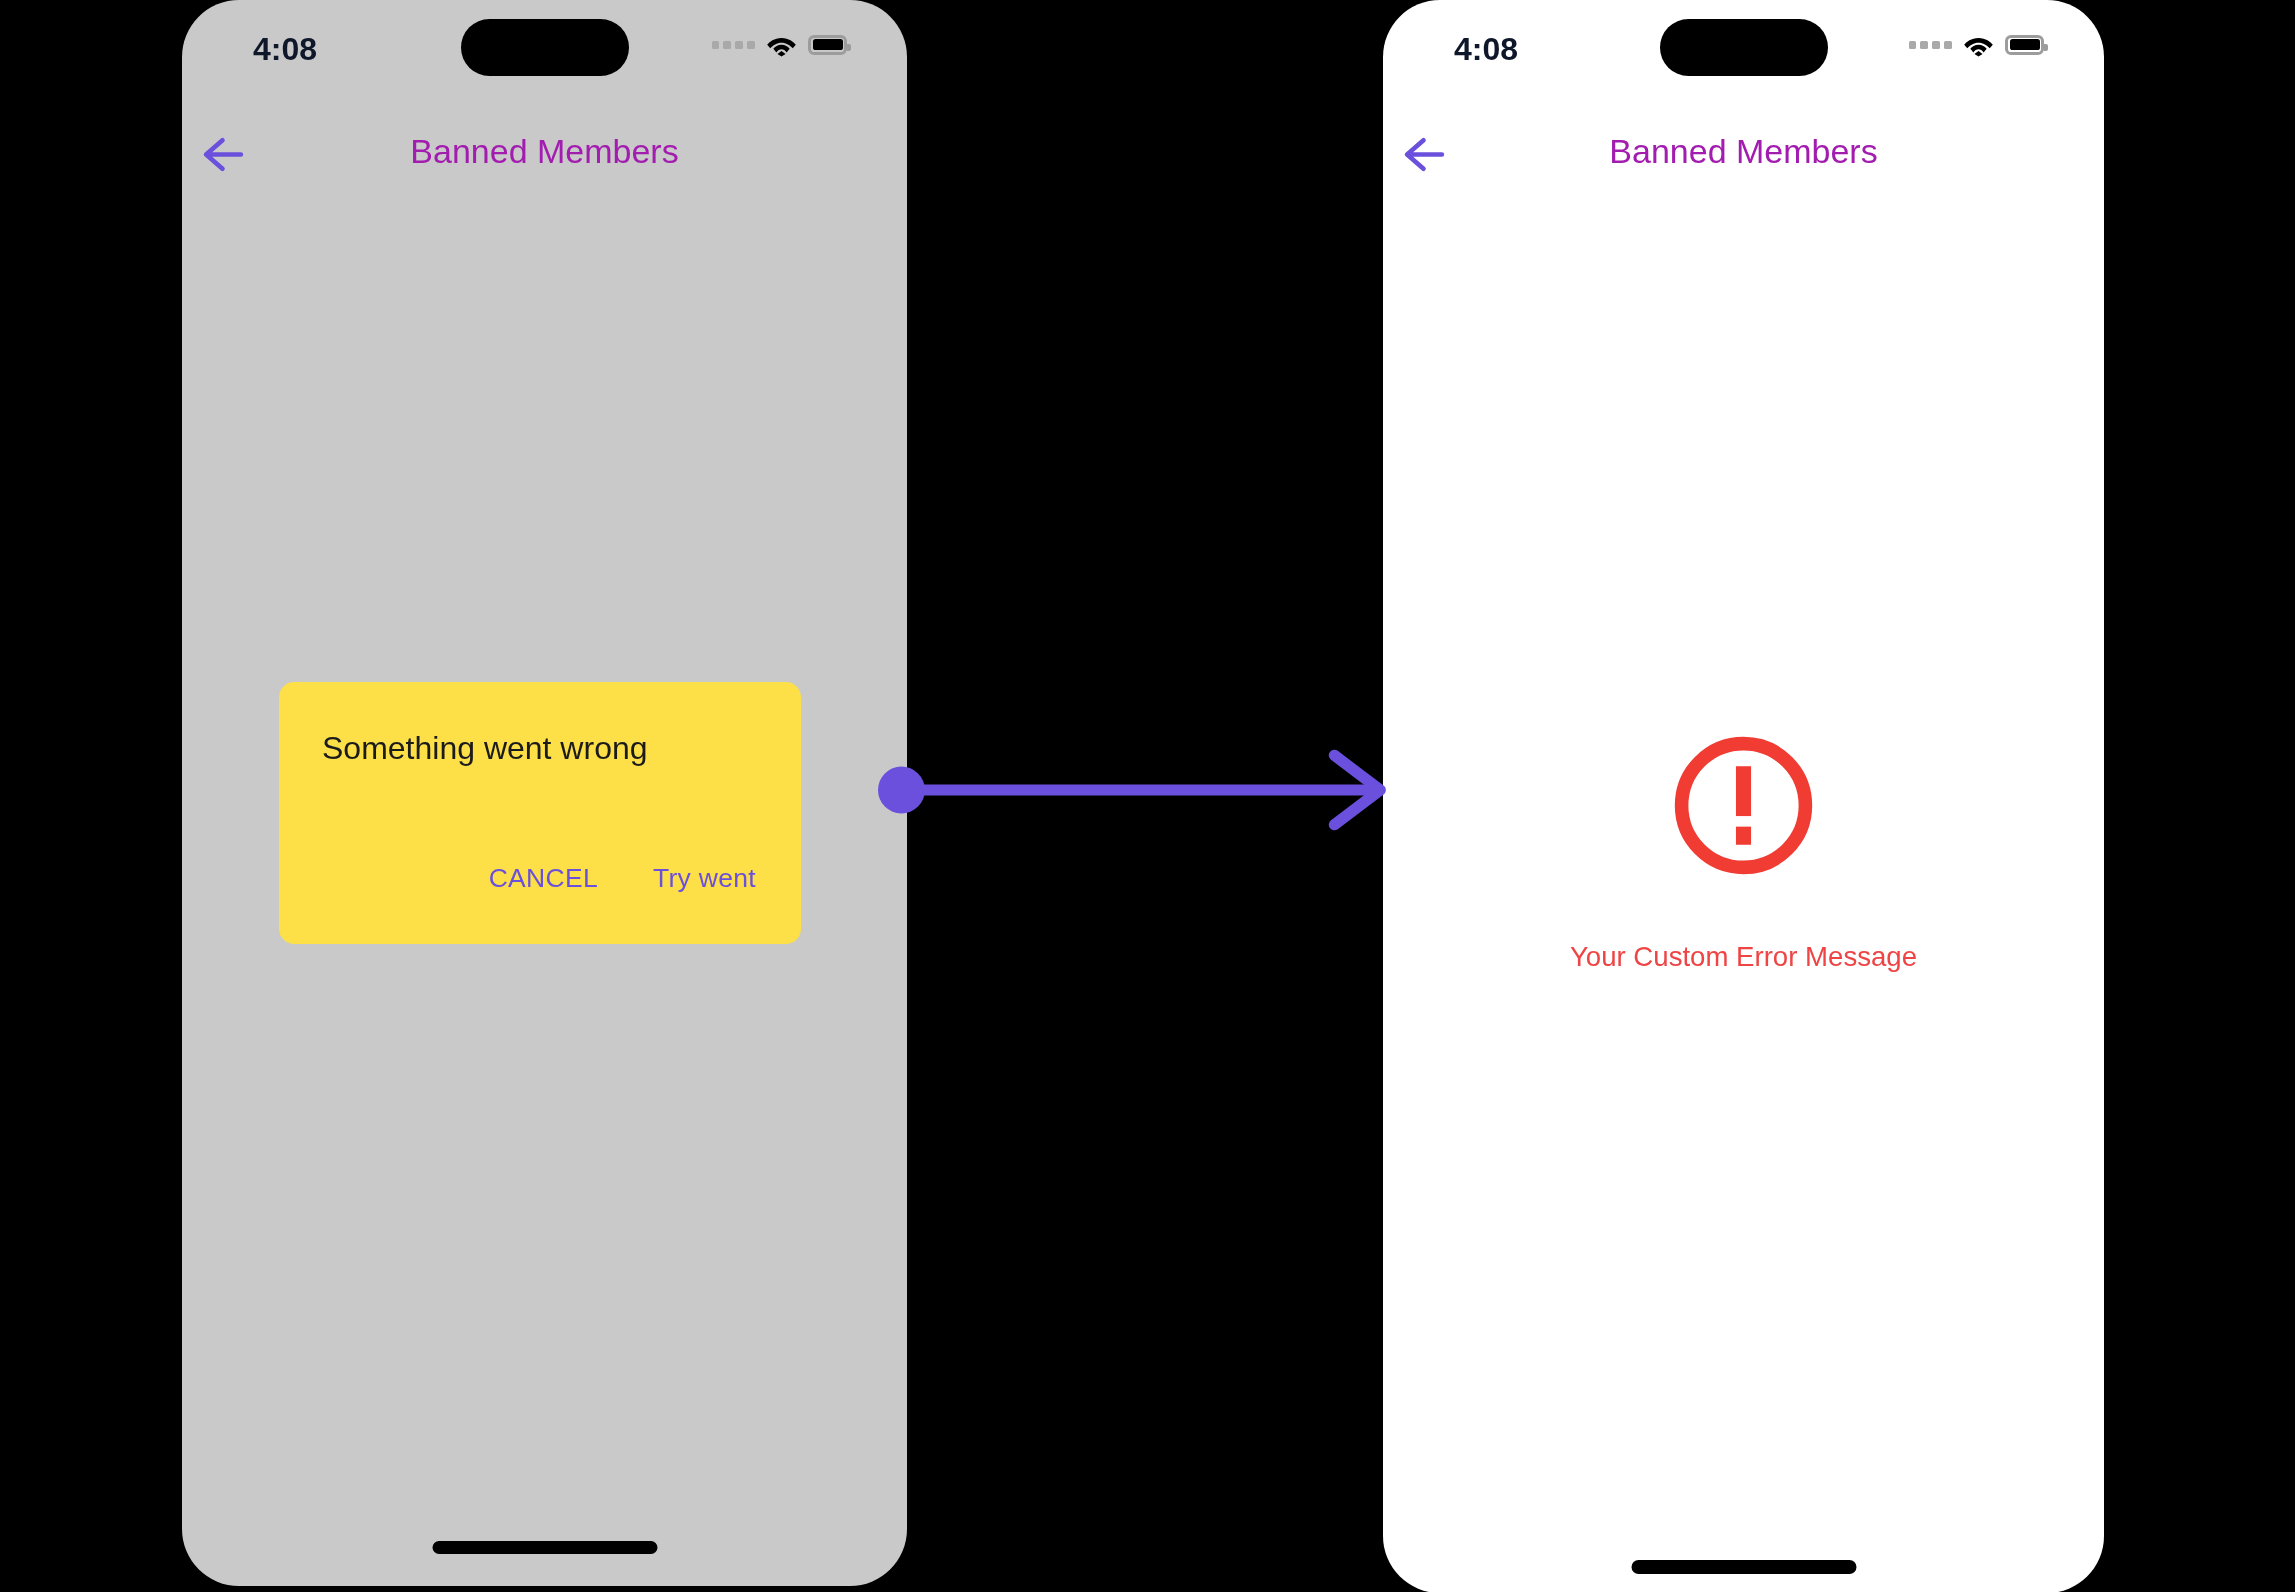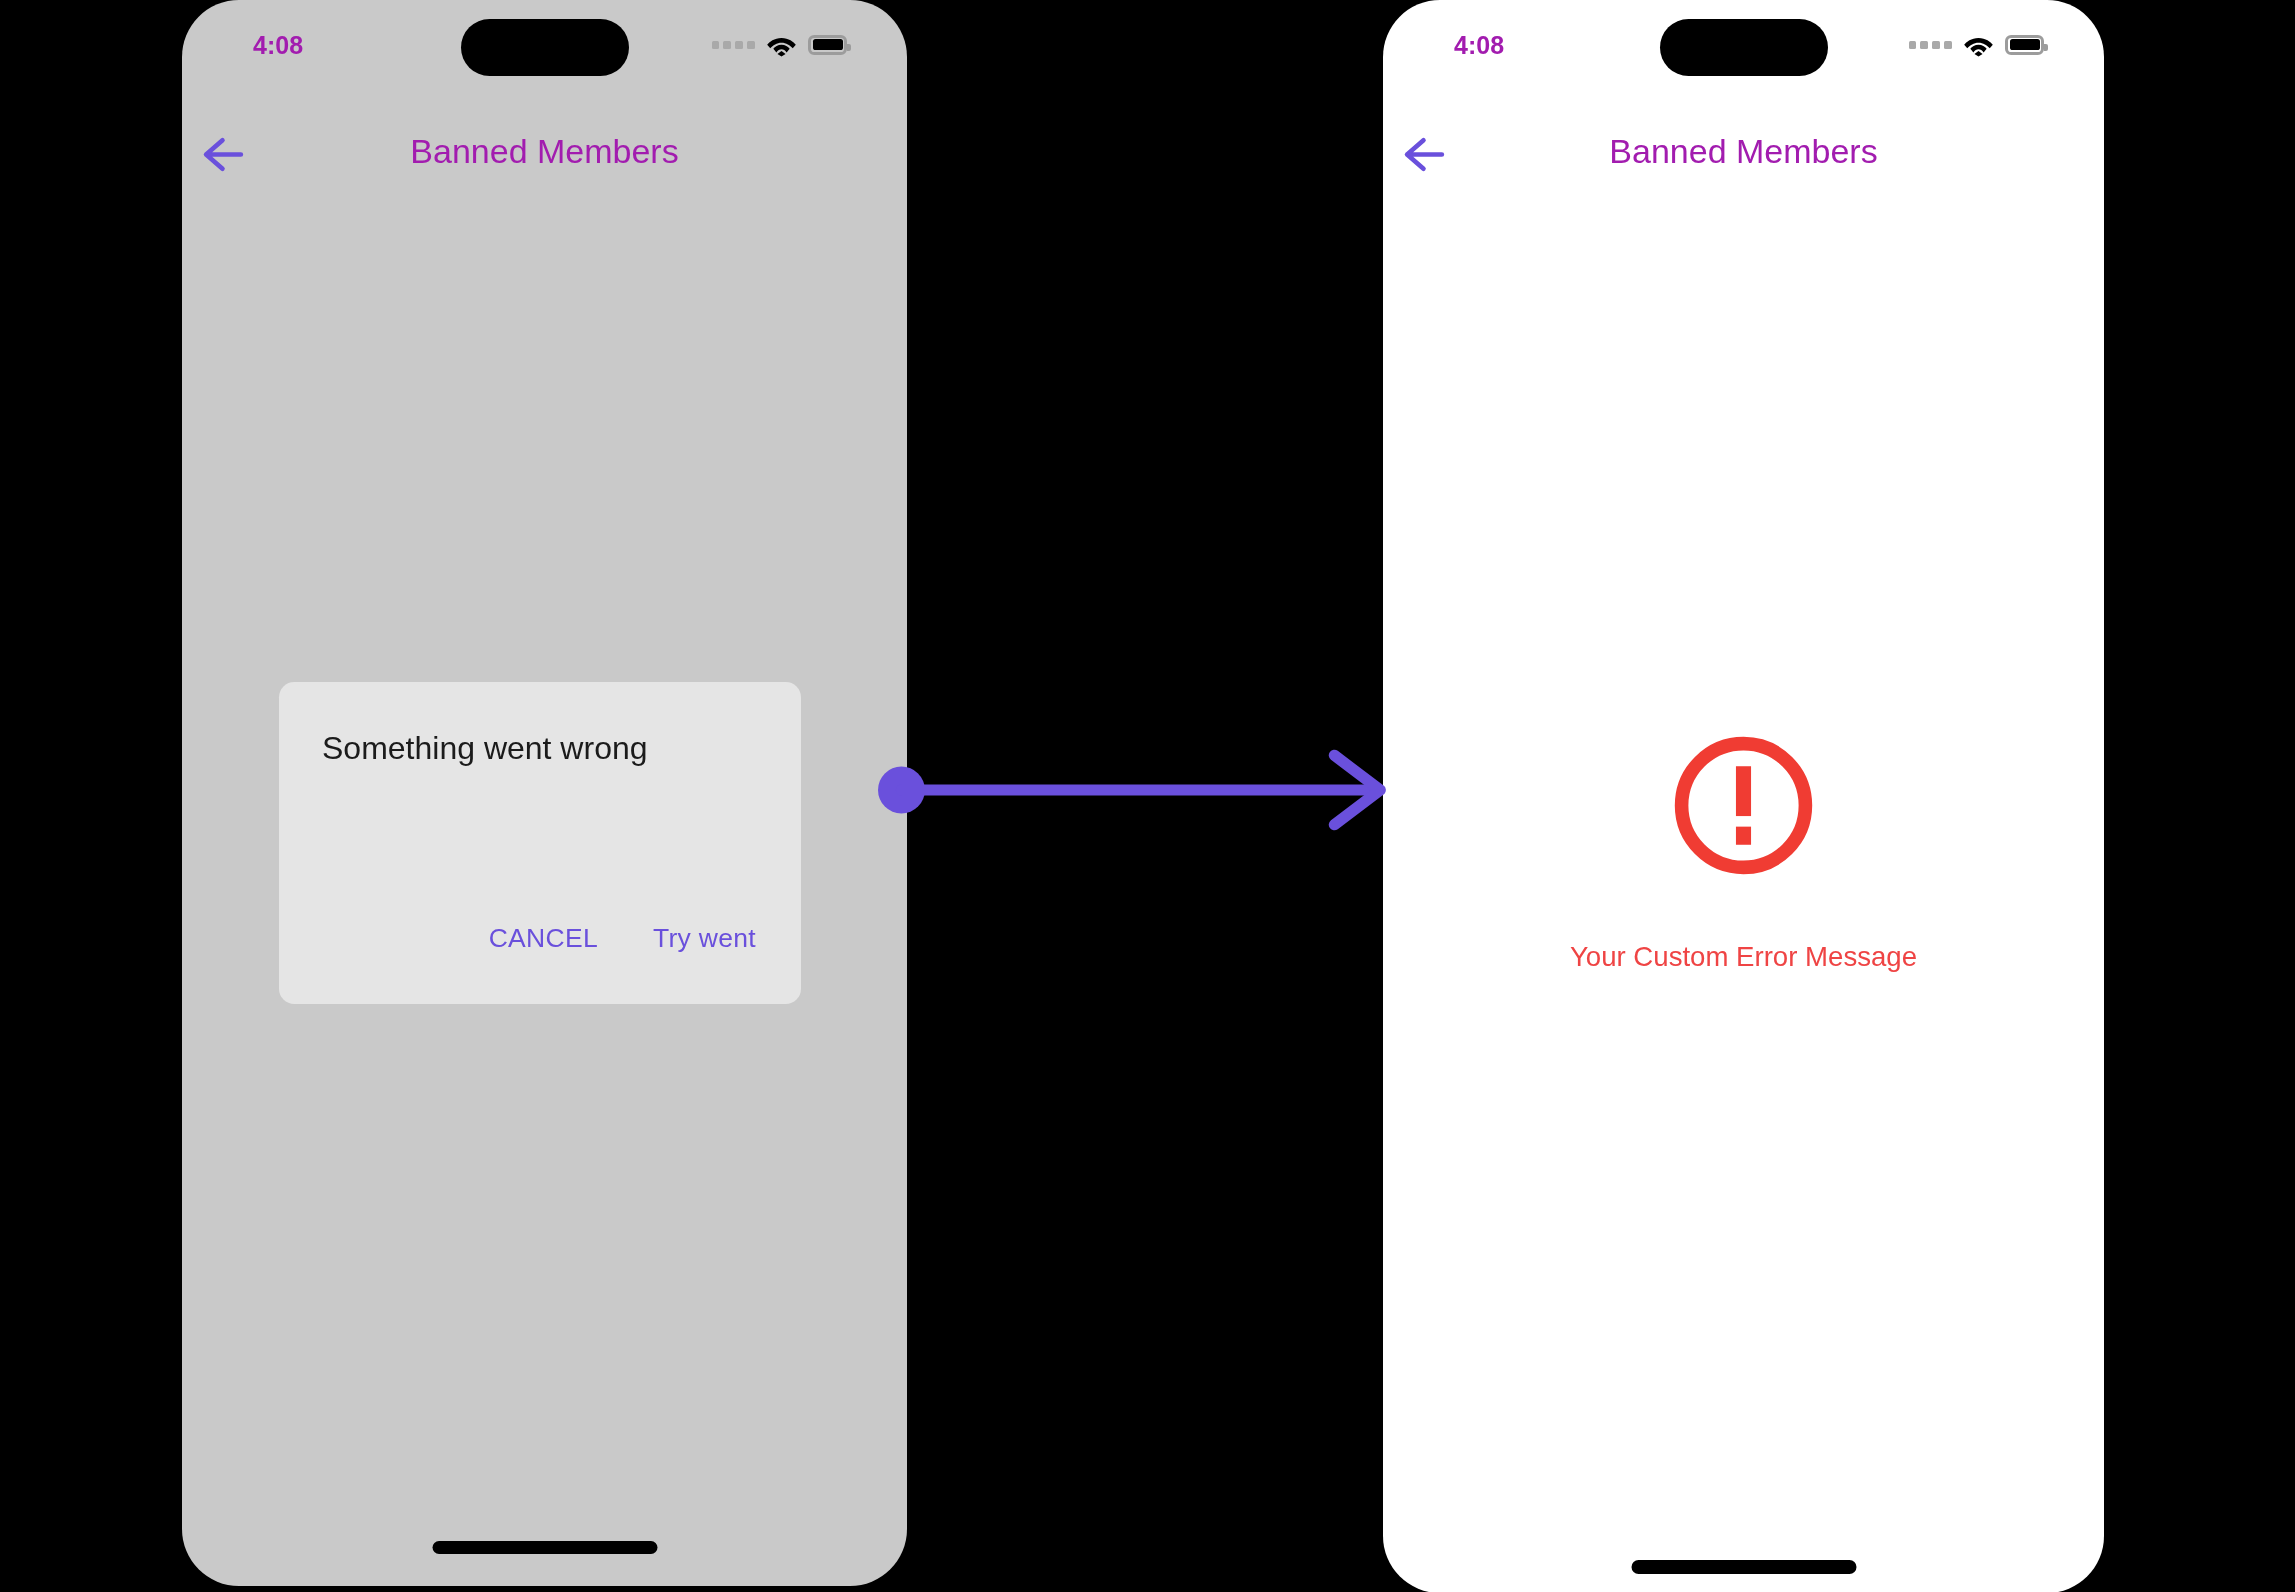--- a/index.html
+++ b/index.html
@@ -48,23 +48,23 @@
     position: absolute;
     left: 0;
     top: 0;
     width: 100%;
     height: 102px;
   }
   .status-time {
     position: absolute;
     left: 71px;
     top: 31px;
-    font-size: 25px;
+    font-size: 32px;
     font-weight: bold;
-    color: #a21caf;
+    color: #0f172a;
     letter-spacing: 0px;
   }
   .dynamic-island {
     position: absolute;
     left: 50%;
     transform: translateX(-50%);
     top: 19.4px;
     width: 168px;
     height: 57px;
     background: #000000;
@@ -164,22 +164,22 @@
   
   .dialog-scrim {
     position: absolute;
     inset: 0;
   }
   .dialog {
     position: absolute;
     left: 97px;
     top: 682px;
     width: 522px;
-    height: 322px;
-    background: #e5e5e5;
+    height: 262px;
+    background: #fde047;
     border-radius: 15.3px;
     box-sizing: border-box;
   }
   .dialog-title {
     position: absolute;
     left: 43px;
     top: 48px;
     font-size: 32px;
     color: #1b1b1b;
   }

